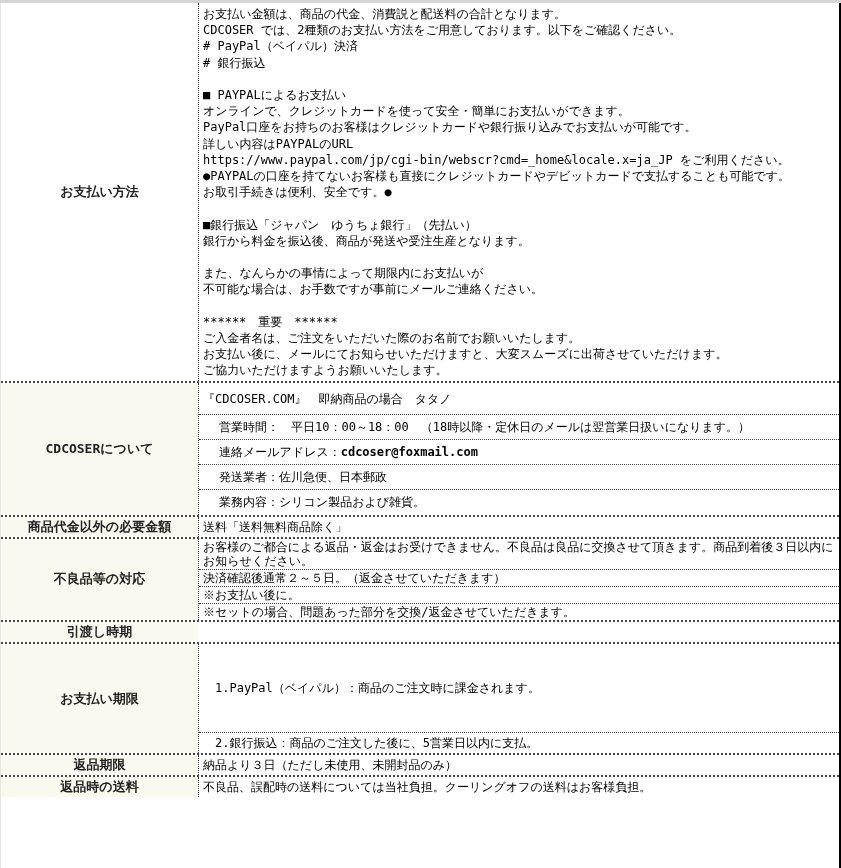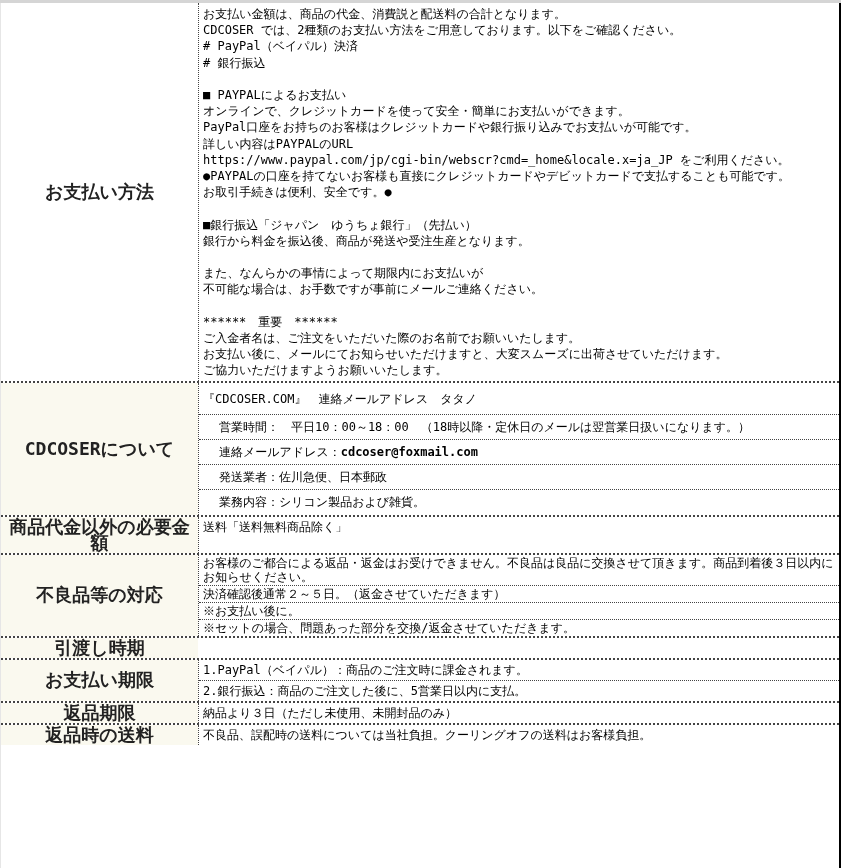--- a/index.html
+++ b/index.html
@@ -2,32 +2,32 @@
 <html><head>
 <meta charset="utf-8">
 <style>
   html,body{margin:0;padding:0;background:#ffffff;}
   body{font-family:"DejaVu Sans Mono","Liberation Mono",monospace;color:#000;}
   .page{width:841px;min-height:868px;box-sizing:border-box;display:flex;flex-direction:column;}
   .topbar{height:3px;background:#d5d5d5;}
   .table{border-right:2px solid #000;border-left:1px solid #e6e6e6;box-sizing:border-box;display:flex;flex-direction:column;flex:1;}
   .mainrow{display:flex;align-items:stretch;}
   .mainrow + .mainrow{border-top:2px dotted #444;}
-  .label-cell{width:197px;min-width:197px;box-sizing:border-box;display:flex;align-items:center;justify-content:center;text-align:center;font-weight:bold;font-size:18px;color:#222;background:#faf9ef;padding:2px 4px;line-height:16px;}
+  .label-cell{width:197px;min-width:197px;box-sizing:border-box;display:flex;align-items:center;justify-content:center;text-align:center;font-weight:bold;font-size:13px;color:#222;background:#faf9ef;padding:2px 4px;line-height:16px;}
   .label-cell.white{background:#ffffff;}
   .content-col{flex:1;border-left:1px dotted #444;display:flex;flex-direction:column;min-width:0;}
   .cell{font-size:12px;line-height:16.2px;padding:2px 4px;}
   .cell + .cell{border-top:1px dotted #444;}
   .pre{white-space:pre-wrap;word-break:break-all;}
   .row-payment .cell{line-height:16.2px;padding:3px 4px 2px;}
   .row-cdcoser .cell{padding:4px 20px;}
   .row-cdcoser .cell-site{padding:8px 4px 7px;}
   .row-defect .cell{line-height:14px;padding:1px 4px;}
   .row-delivery .cell{line-height:16px;padding:3px 4px;}
-  .row-deadline .cell{padding:2px 4px;}
+  .row-deadline .cell{padding:2px 16px;margin-top:34px;}
   .row-return .cell, .row-returnship .cell{padding:2px 4px 1px;}
   .bold{font-weight:bold;}
 </style>
 </head>
 <body>
 
 <div class="page">
   <div class="topbar"></div>
 
   <div class="table">
@@ -57,21 +57,21 @@
 ******　重要　******
 ご入金者名は、ご注文をいただいた際のお名前でお願いいたします。
 お支払い後に、メールにてお知らせいただけますと、大変スムーズに出荷させていただけます。
 ご協力いただけますようお願いいたします。</div>
       </div>
     </div>
 
     <div class="mainrow row-cdcoser">
       <div class="label-cell">CDCOSERについて</div>
       <div class="content-col">
-        <div class="cell cell-site">『CDCOSER.COM』　連絡メールアドレス　タタノ</div>
+        <div class="cell cell-site">『CDCOSER.COM』　即納商品の場合　タタノ</div>
         <div class="cell">営業時間：　平日10：00～18：00　（18時以降・定休日のメールは翌営業日扱いになります。）</div>
         <div class="cell"><span>連絡メールアドレス：</span><span class="bold">cdcoser@foxmail.com</span></div>
         <div class="cell">発送業者：佐川急便、日本郵政</div>
         <div class="cell">業務内容：シリコン製品および雑貨。</div>
       </div>
     </div>
 
     <div class="mainrow row-extrafee">
       <div class="label-cell">商品代金以外の必要金額</div>
       <div class="content-col">

